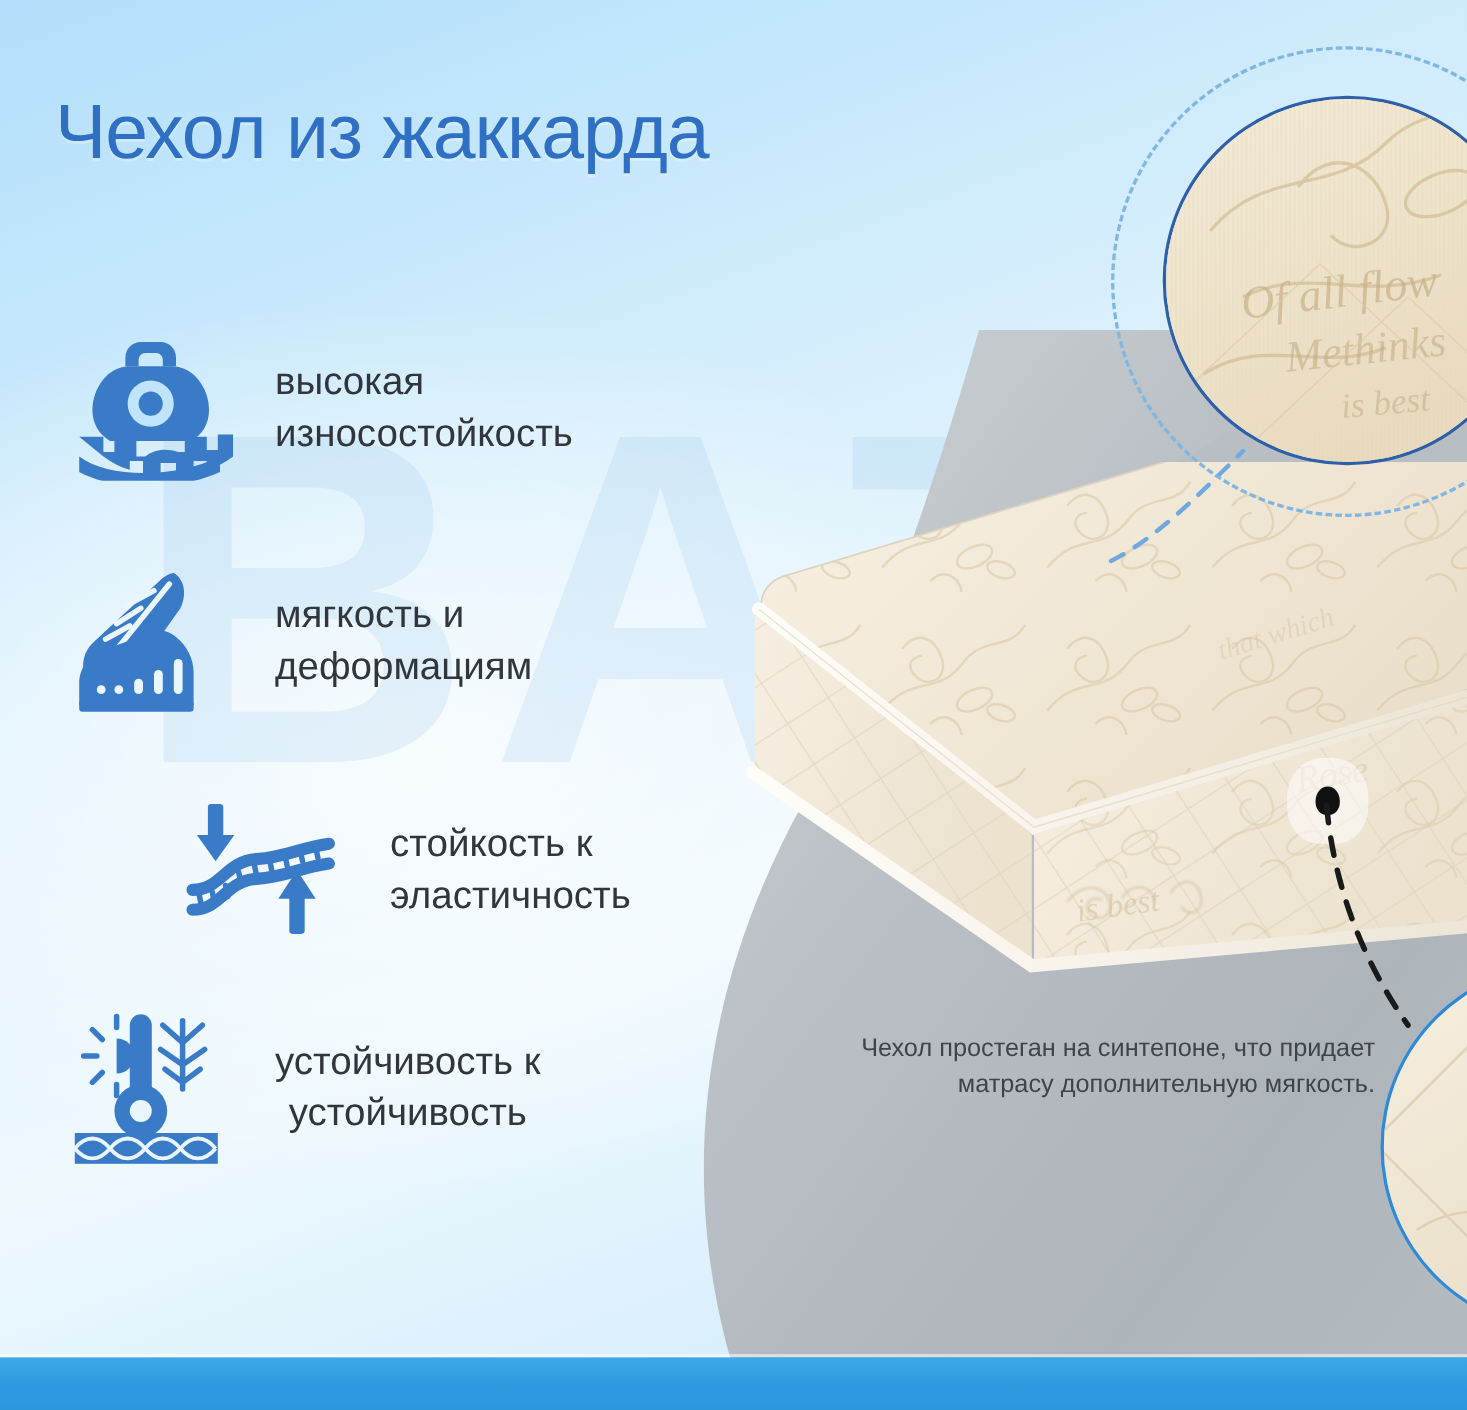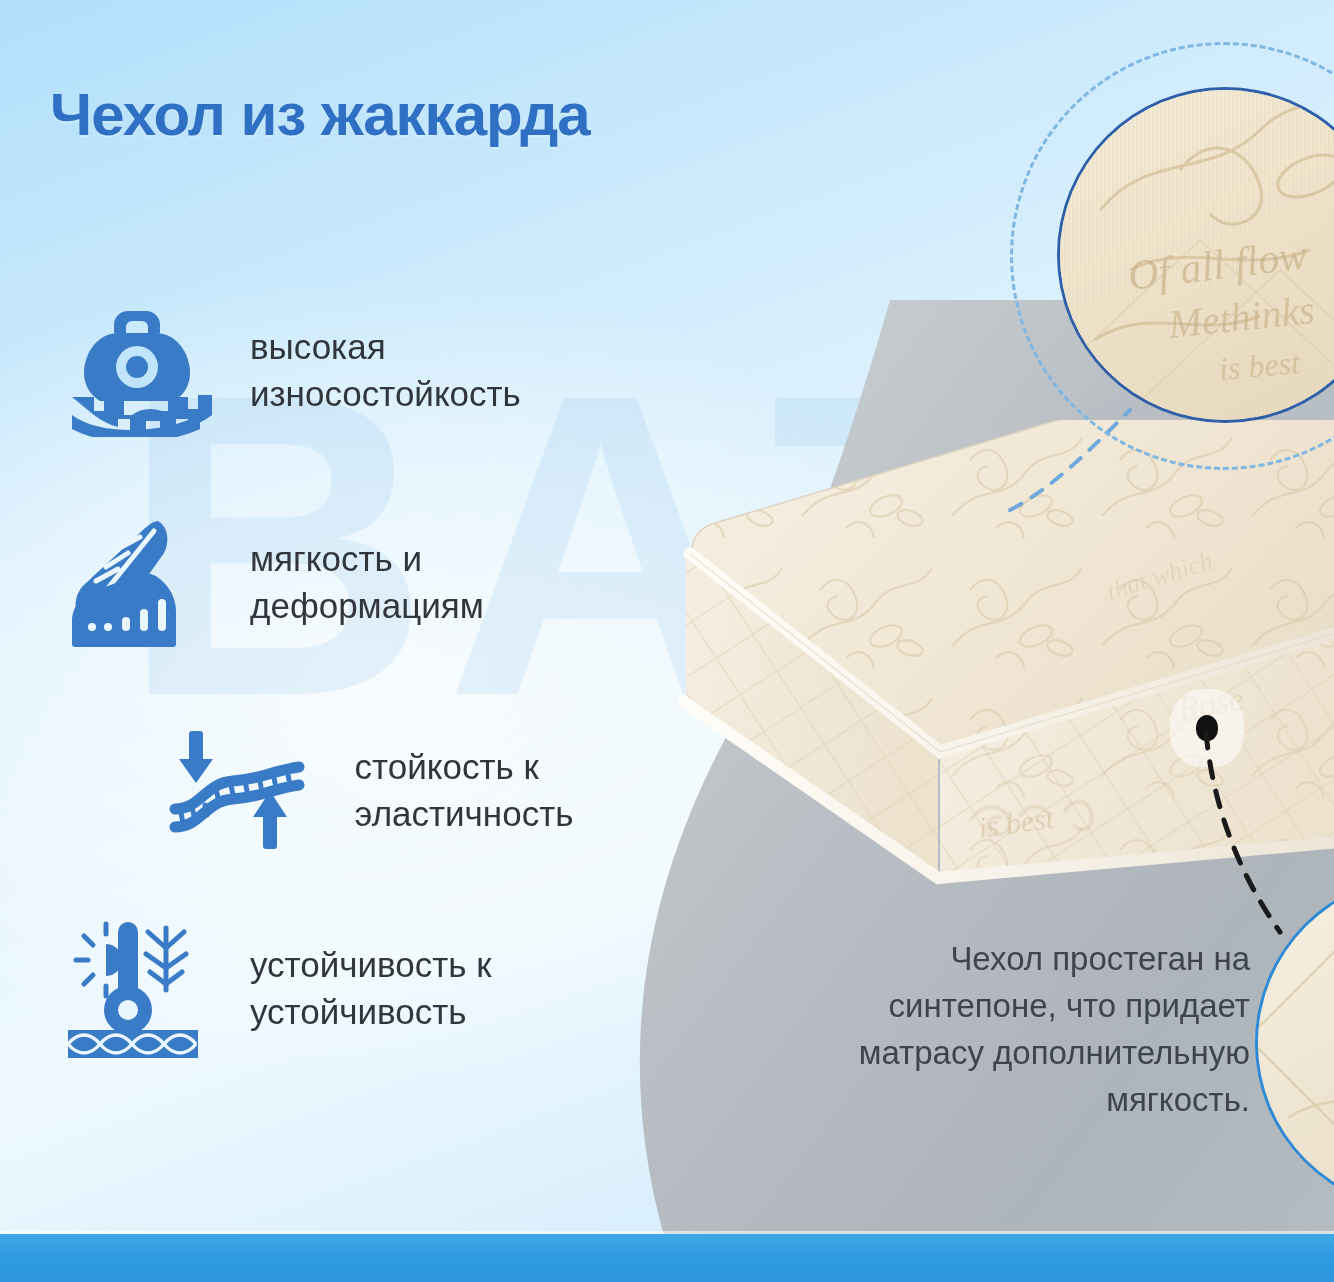--- a/index.html
+++ b/index.html
@@ -49,35 +49,35 @@
   
   .footer-bar{
     position:absolute; left:0; right:0; bottom:0; height:48px;
     background:linear-gradient(180deg,#3ea7e6 0%, #2e9ade 55%, #2d97dc 100%);
     box-shadow:0 -3px 0 0 rgba(255,255,255,.55);
   }
 
   
   .title{
     position:absolute; left:50px; top:80px;
-    font-size:60px; font-weight:700; letter-spacing:-1px;
+    font-size:70px; font-weight:400; letter-spacing:-1px;
     color:#2f6fc4;
     text-shadow:0 2px 0 rgba(255,255,255,.25);
     white-space:nowrap;
   }
 
   
   .features{
     position:absolute; left:58px; top:296px; width:620px;
   }
   .feature{
     display:flex; align-items:center; gap:34px;
     height:auto; margin-bottom:66px;
   }
-  .feature:last-child{ margin-bottom:0; }
+  .feature:last-child{ margin-bottom:0;text-align:center; }
   .feat-icon{
     flex:0 0 158px; width:158px; height:150px;
     display:flex; align-items:center; justify-content:center;
   }
   .feat-icon svg{ display:block; }
   .feat-label{
     font-size:35px; line-height:1.34; color:#31363d;
     font-weight:400; max-width:420px;
   }
 
@@ -115,21 +115,21 @@
 
   .leader{
     position:absolute; left:640px; top:420px; width:700px; height:560px;
     pointer-events:none;
   }
 
   
   .caption{
     position:absolute; right:84px; top:936px; width:470px;
     text-align:right;
-    font-size:33px; line-height:1.42; color:#3e444b;
+    font-size:23px; line-height:1.42; color:#3e444b;
   }
 
   .pin-dot{
     position:absolute; left:1196px; top:715px; width:22px; height:26px;
     background:#111; border-radius:50% 50% 45% 45%;
     box-shadow:0 0 0 26px rgba(255,255,255,.55);
   }
 </style>
 </head>
 <body>

